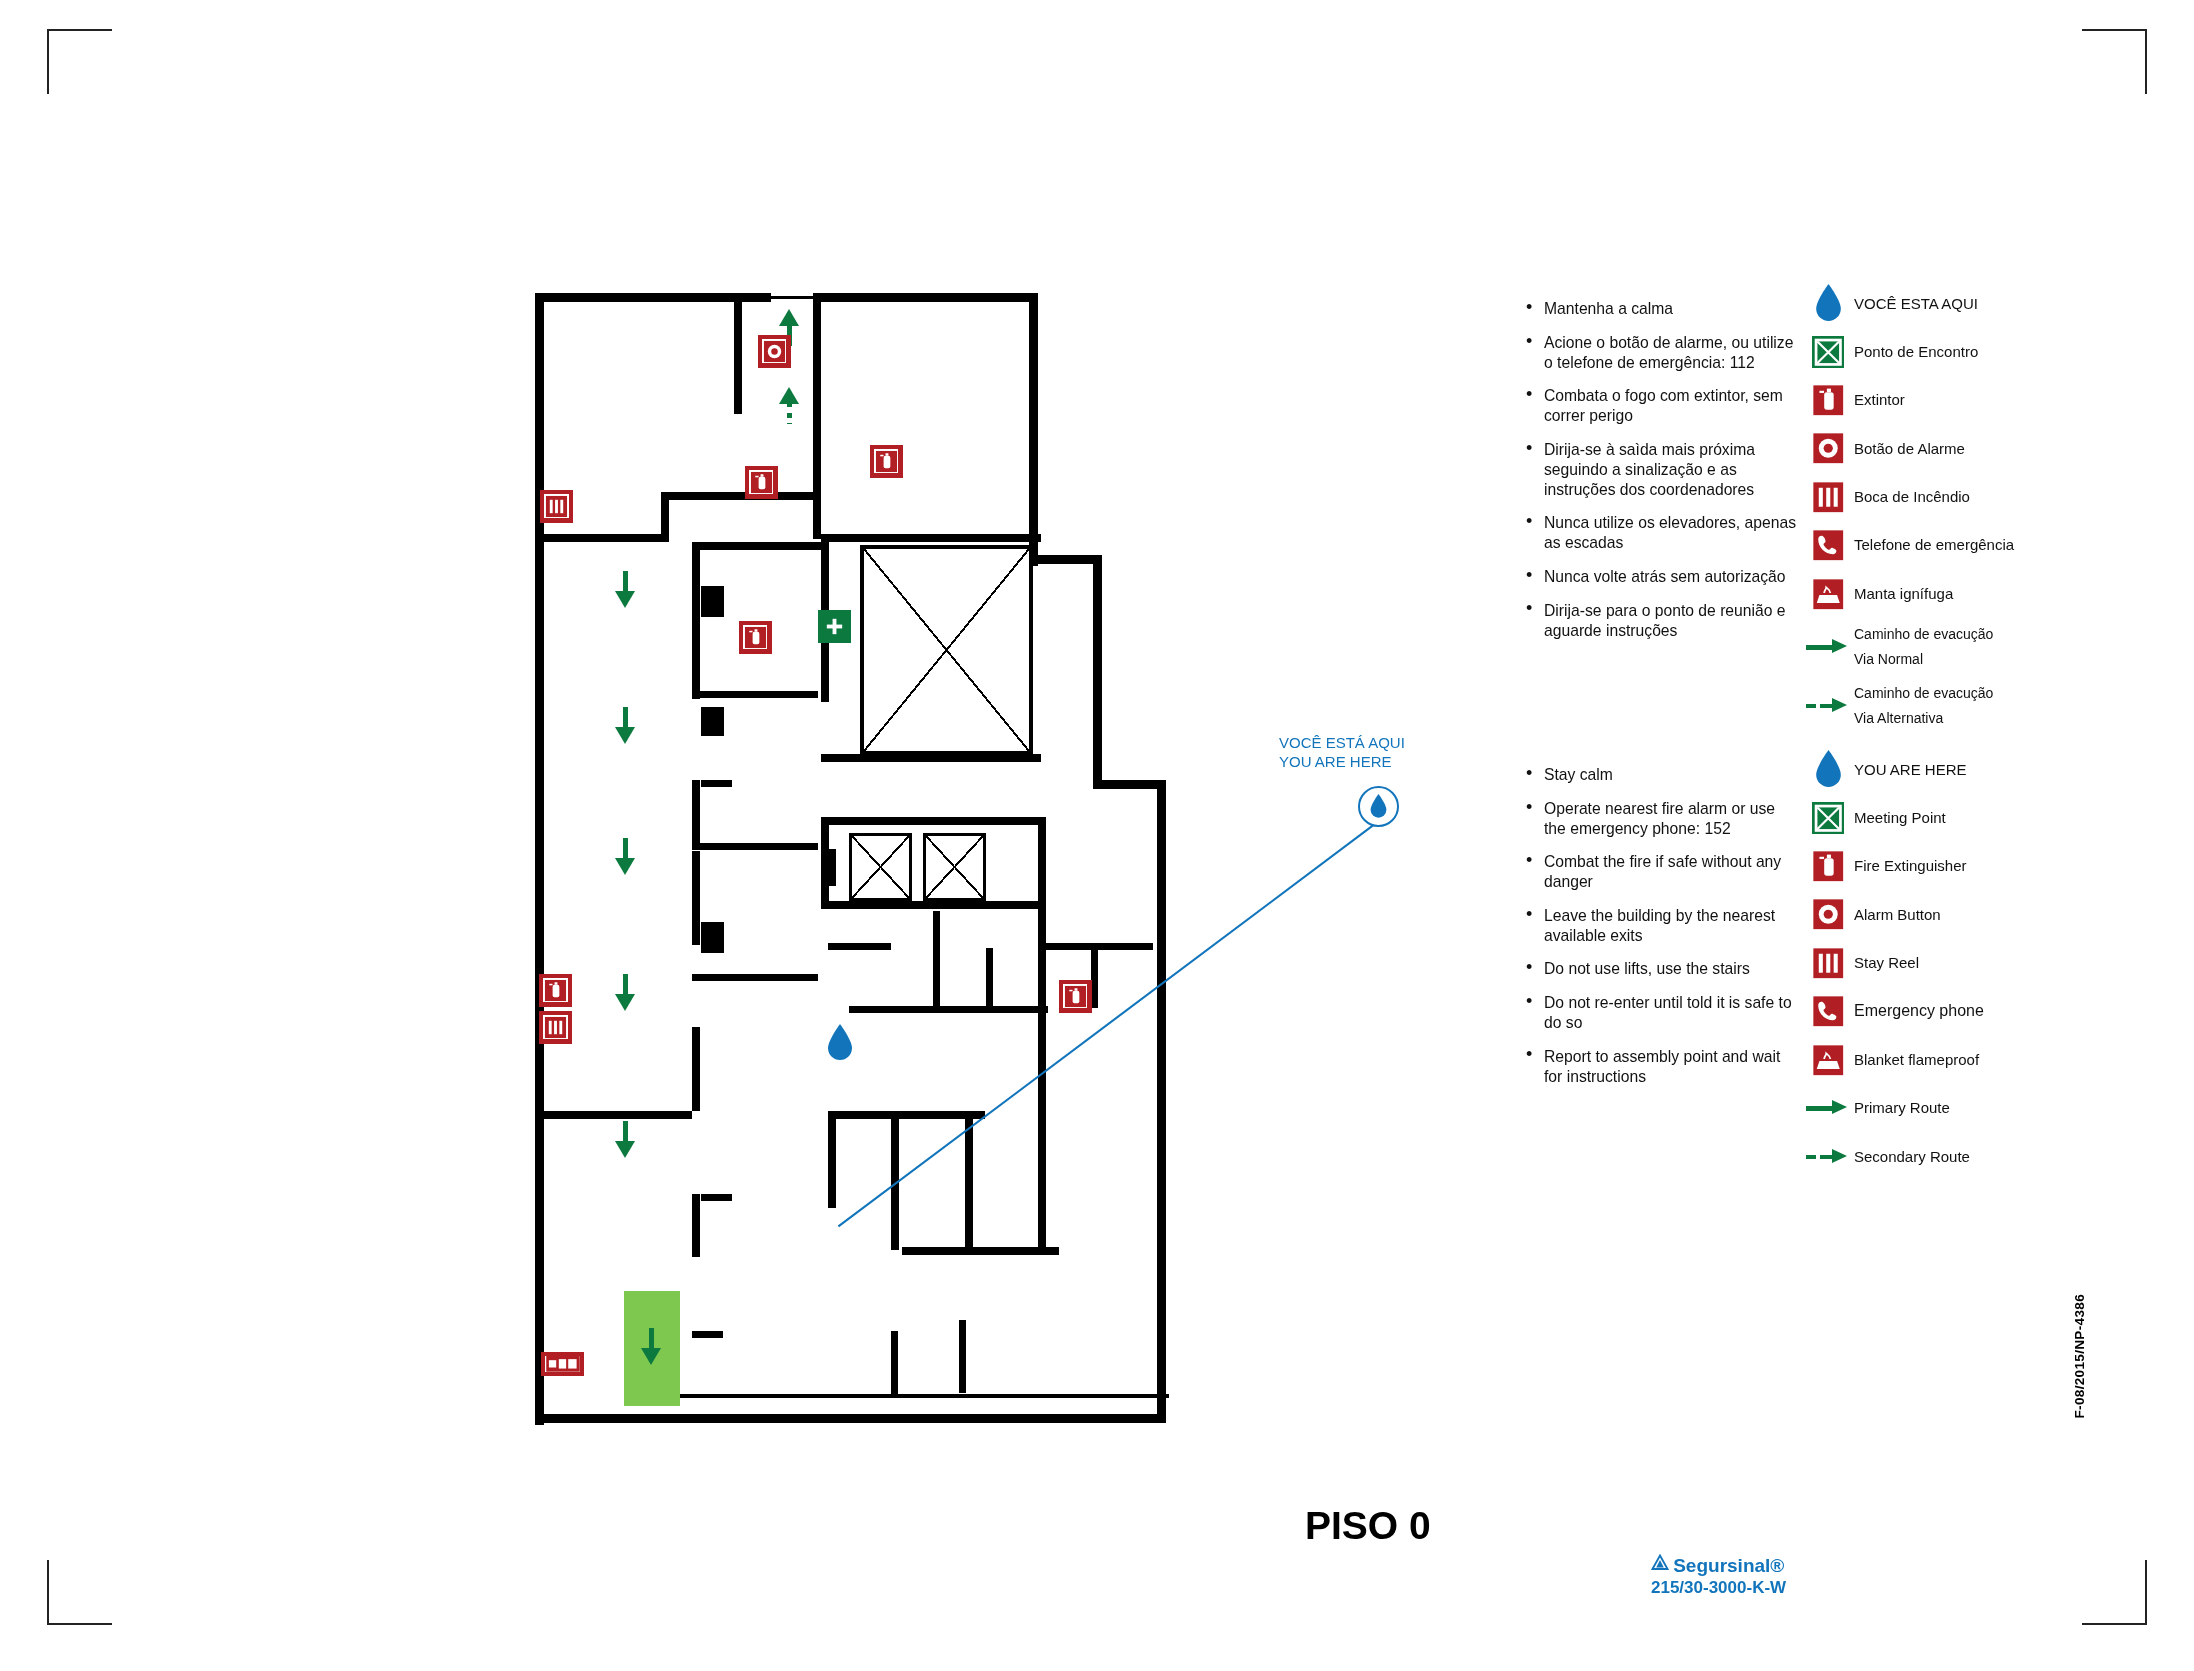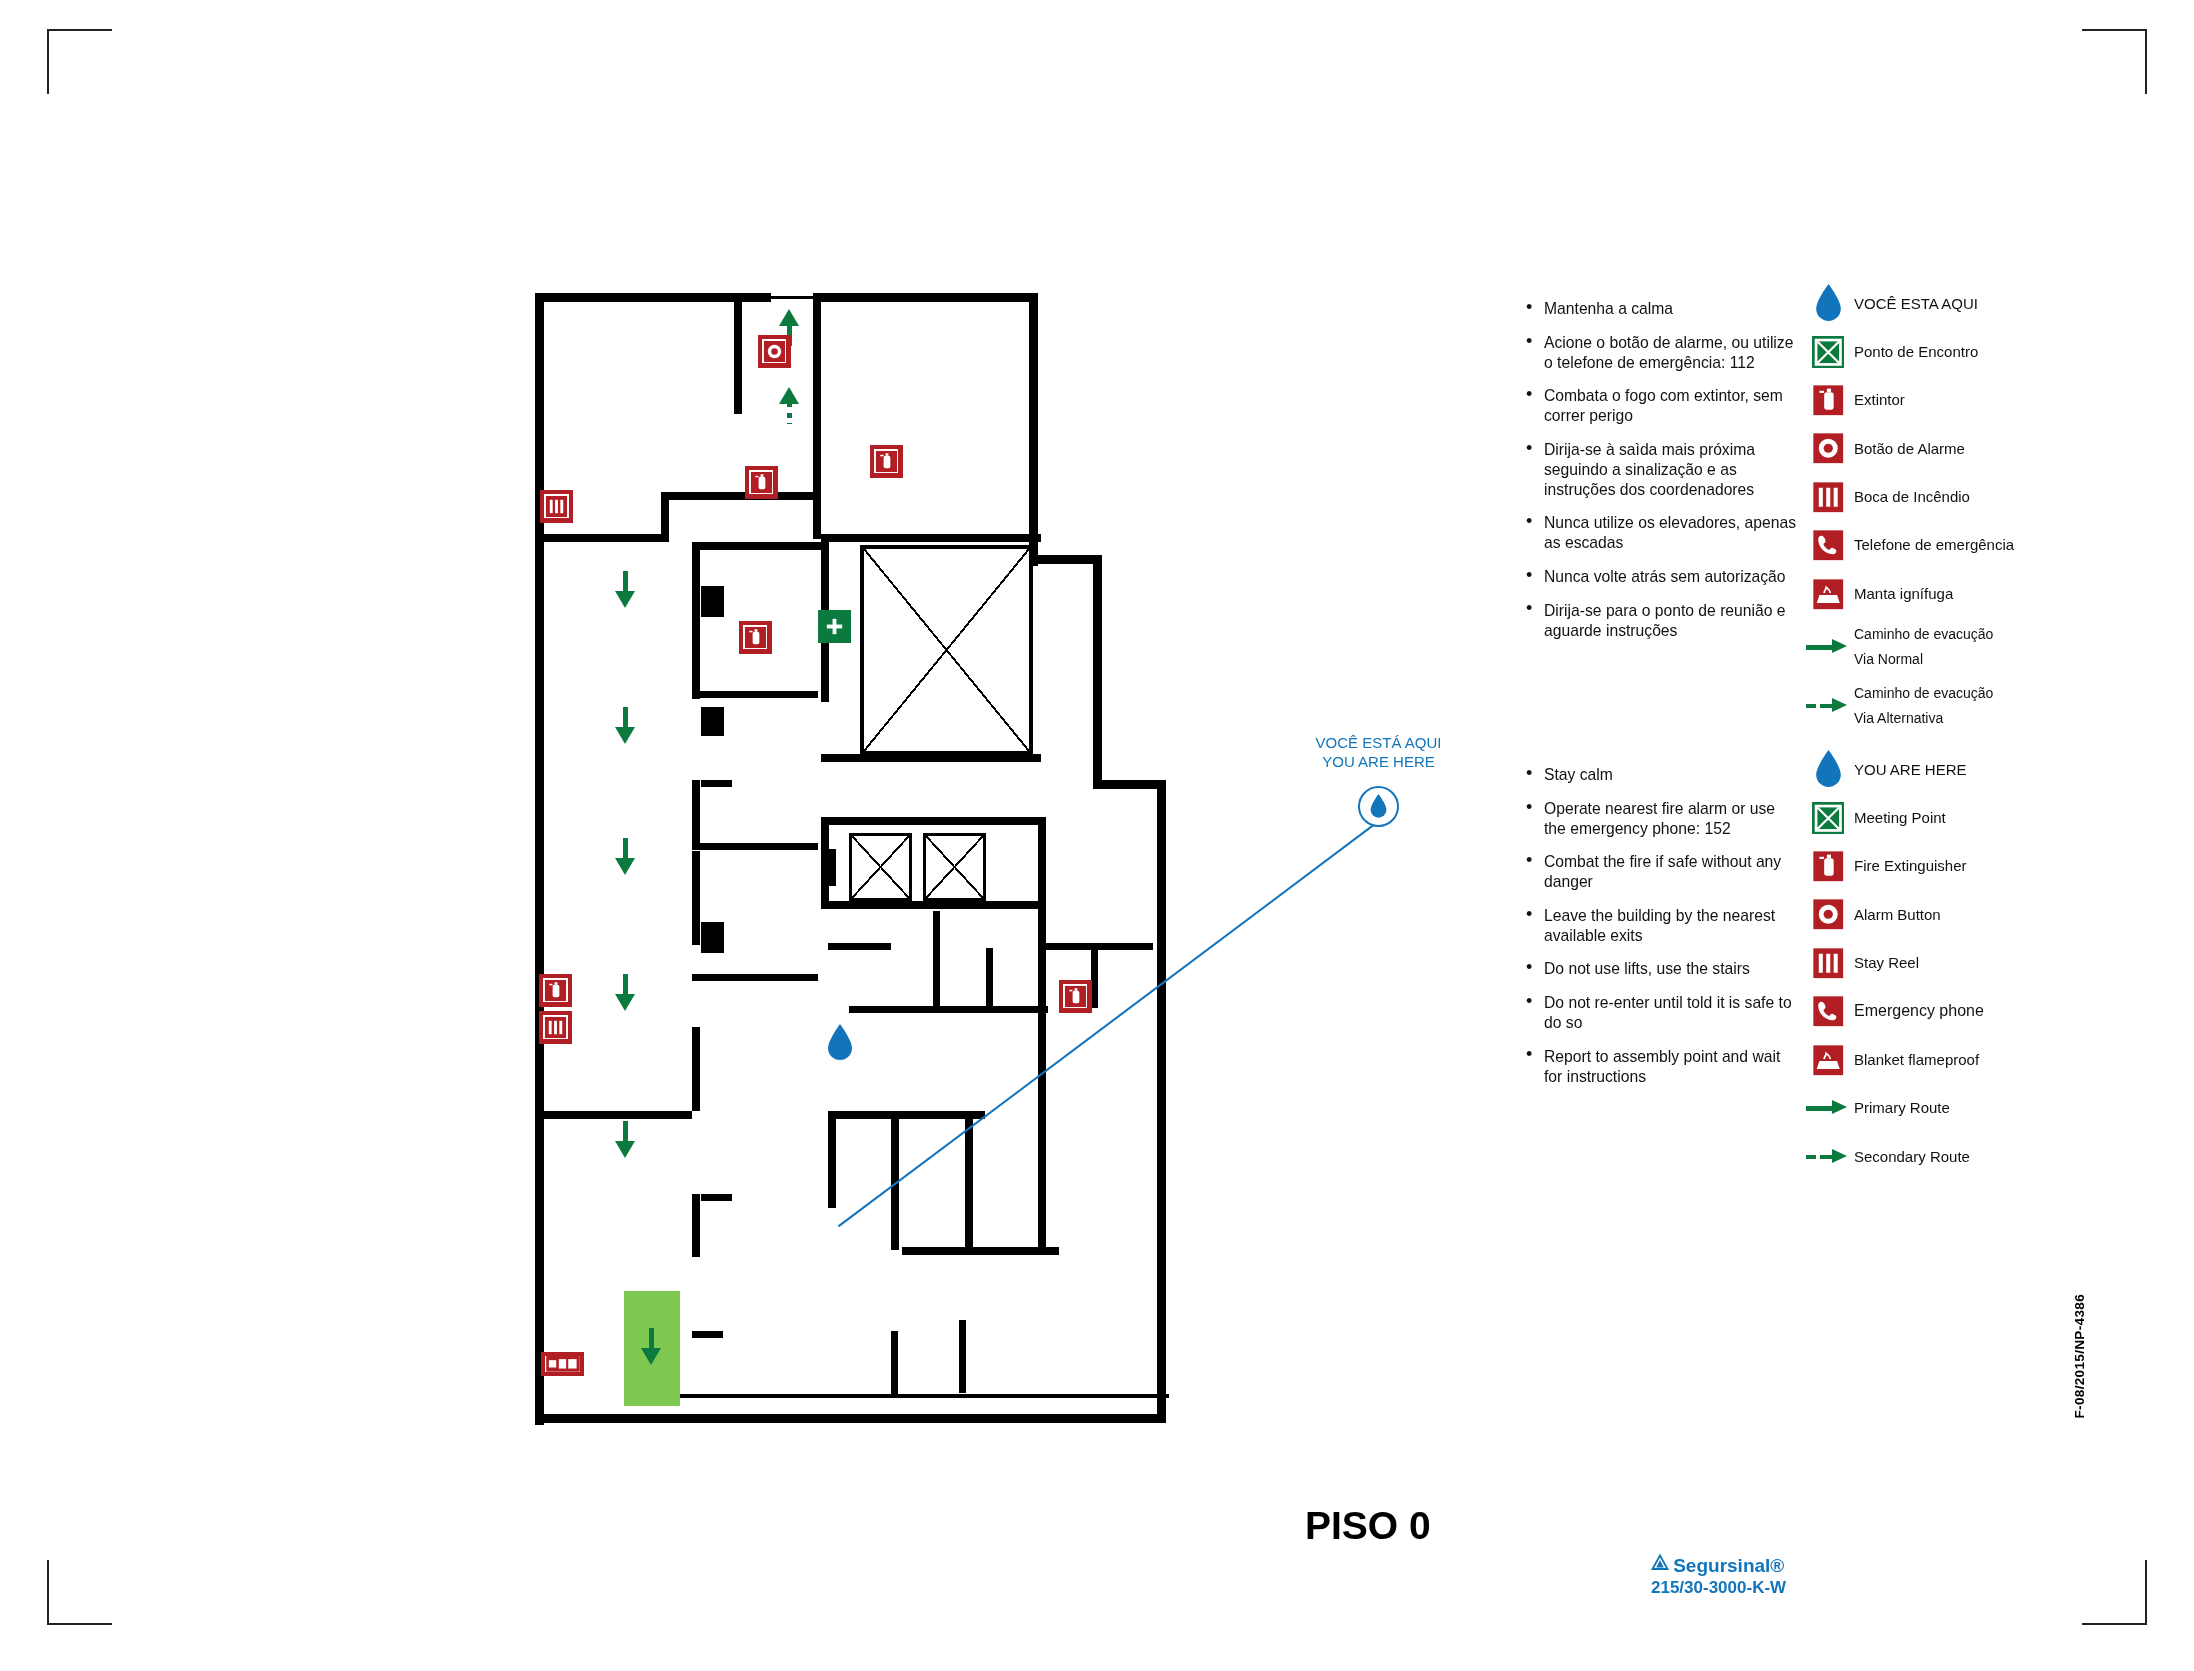--- a/index.html
+++ b/index.html
@@ -70,21 +70,21 @@
   .arr-up .h{position:absolute;left:0;top:0;width:0;height:0;border-left:10.5px solid transparent;border-right:10.5px solid transparent;border-bottom:17px solid #0c7a3e;}
   .arr-up.dash .s{background:repeating-linear-gradient(to bottom,#0c7a3e 0 5.2px,transparent 5.2px 10.5px);}
 
   .map-ico{position:absolute;width:32.5px;height:32.5px;border:2.1px solid #b11f24;background:#b11f24;box-sizing:border-box;}
   .map-ico .inner{position:absolute;inset:2.1px;background:#fff;display:flex;align-items:center;justify-content:center;}
   .map-ico.green{border-color:#0c7a3e;background:#0c7a3e;}
 
   .youhere-map{position:absolute;width:28px;height:38px;}
 
   .callout{position:absolute;}
-  .callout .label{position:absolute;text-align:center;color:#1275bc;font-size:15px;line-height:18px;white-space:nowrap;}
+  .callout .label{position:absolute;color:#1275bc;font-size:15px;line-height:18px;white-space:nowrap;}
   .callout .circle{position:absolute;width:41px;height:41px;border-radius:50%;border:2.1px solid #1275bc;background:#fff;display:flex;align-items:center;justify-content:center;box-sizing:border-box;}
 
   .piso{position:absolute;left:1305px;top:1504px;font-size:39px;font-weight:bold;color:#000;}
 
   .vertcode{position:absolute;right:107px;top:1294px;writing-mode:vertical-rl;transform:rotate(180deg);font-size:13.6px;font-weight:bold;color:#000;letter-spacing:0.3px;}
 
   .brand{position:absolute;left:1651px;top:1554px;display:flex;flex-direction:column;align-items:flex-start;}
   .brand .b1{display:flex;align-items:center;gap:4.2px;color:#1275bc;font-size:19px;font-weight:bold;}
   .brand .b2{color:#1275bc;font-size:17px;font-weight:bold;margin-top:1px;}
 </style>

